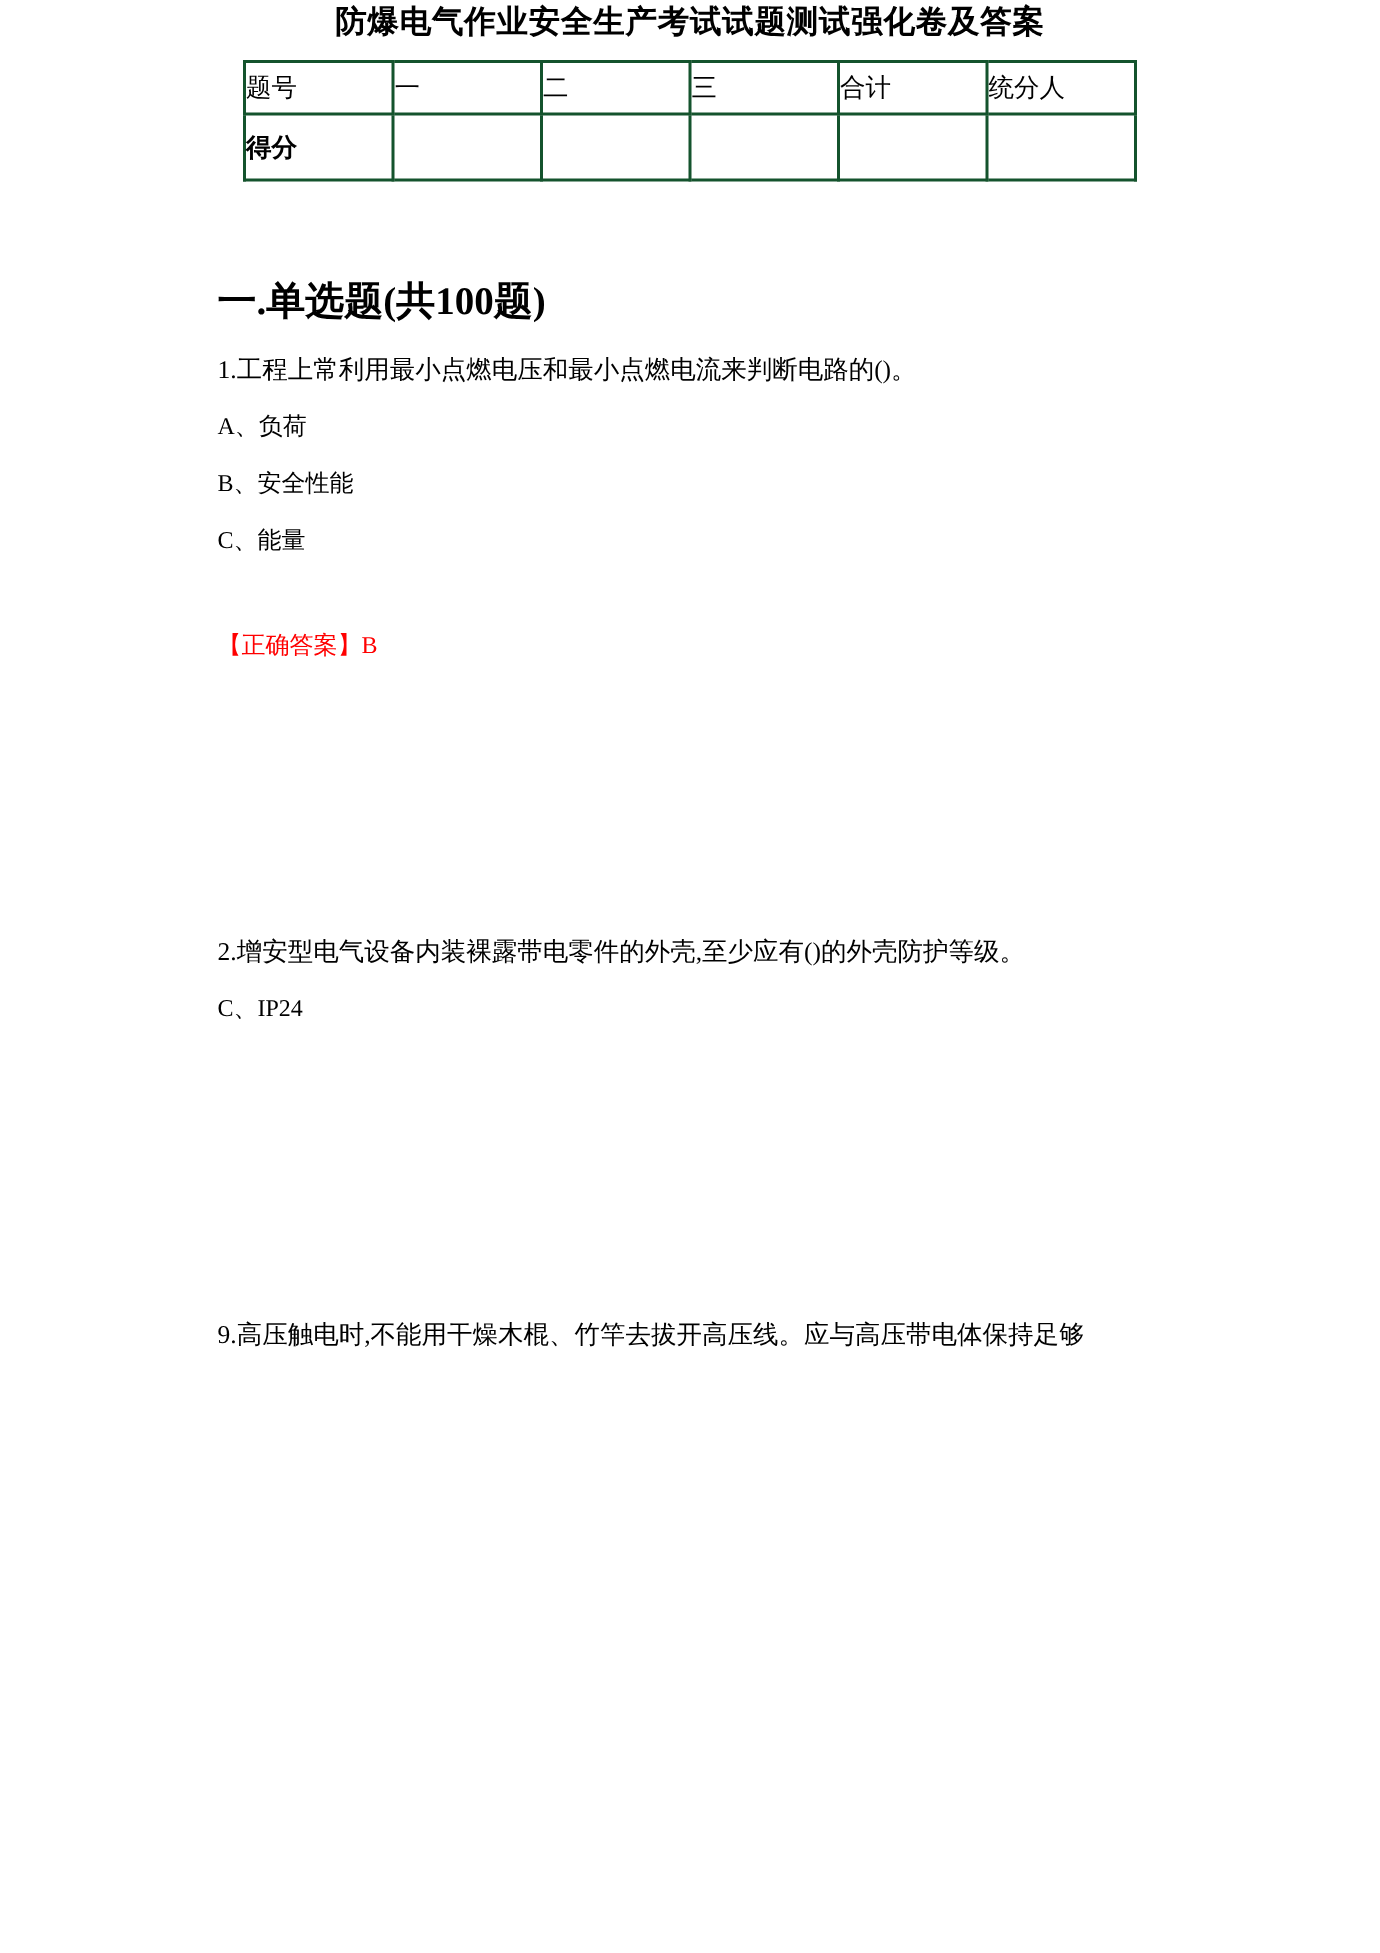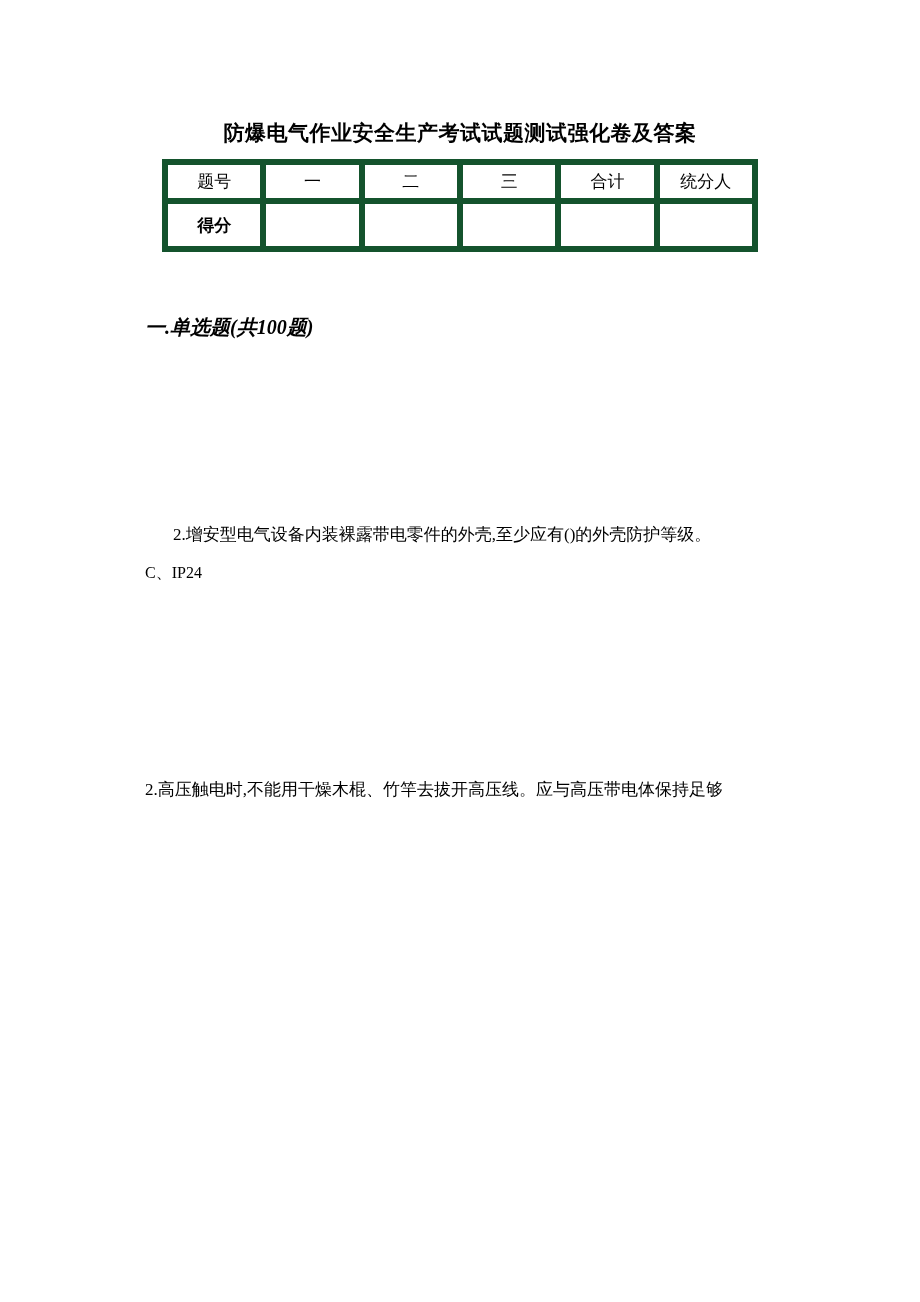--- a/index.html
+++ b/index.html
@@ -14,21 +14,20 @@
   }
   .page {
     position: relative;
     width: 920px;
     height: 1302px;
     background: #ffffff;
     overflow: hidden;
   }
   .title {
     margin: 0;
-    padding-top: 119px;
     text-align: center;
     font-size: 21px;
     font-weight: bold;
     letter-spacing: 0.5px;
   }
   .meta {
     margin-top: 33px;
     text-align: center;
     font-size: 17px;
     font-weight: bold;
@@ -37,54 +36,53 @@
     display: inline-block;
     width: 38px;
   }
   table.score {
     margin: 12px auto 0 auto;
     border-collapse: collapse;
     width: 596px;
     table-layout: fixed;
   }
   table.score td {
-    border: 6px solid #14532d;
-    text-align: center;
+    border: 2px solid #14532d;
+    text-align: left;
     font-size: 17px;
     padding: 0;
     vertical-align: middle;
   }
   table.score tr.hdr td { height: 33px; }
   table.score tr.body td { height: 42px; font-weight: bold; }
   .content {
     margin: 0 140px 0 145px;
   }
   .section-heading {
     margin: 62px 0 0 0;
-    font-size: 20px;
+    font-size: 26px;
     font-weight: bold;
-    font-style: italic;
   }
   .q-text {
     margin: 18px 0 0 0;
     font-size: 17px;
     line-height: 22px;
   }
   .option {
     margin: 16px 0 0 0;
     font-size: 16px;
     line-height: 22px;
   }
   .answer {
     margin: 48px 0 0 0;
     font-size: 16px;
     line-height: 21px;
     color: #ff0000;
   }
-  .question.q2 .q-text { margin-top: 183px; margin-left: 28px; }
+  .question.q2 .q-text { margin-top: 183px; }
   .question.q3 .q-text { margin-top: 195px; }
 </style>
 </head>
 <body>
 
 <div class="page">
 
   <h1 class="title">防爆电气作业安全生产考试试题测试强化卷及答案</h1>
 
 
@@ -106,25 +104,32 @@
       <td></td>
       <td></td>
     </tr>
   </tbody>
     </table>
 
   <div class="content">
 
     <h2 class="section-heading">一.单选题(共100题)</h2>
 
+    <div class="question q1">
+      <p class="q-text">1.工程上常利用最小点燃电压和最小点燃电流来判断电路的()。</p>
+      <p class="option">A、负荷</p>
+      <p class="option">B、安全性能</p>
+      <p class="option">C、能量</p>
+      <p class="answer"><span>【正确答案】</span><span>B</span></p>
+    </div>
 
     <div class="question q2">
       <p class="q-text">2.增安型电气设备内装裸露带电零件的外壳,至少应有()的外壳防护等级。</p>
       <p class="option">C、IP24</p>
     </div>
 
     <div class="question q3">
-      <p class="q-text">2.高压触电时,不能用干燥木棍、竹竿去拔开高压线。应与高压带电体保持足够</p>
+      <p class="q-text">9.高压触电时,不能用干燥木棍、竹竿去拔开高压线。应与高压带电体保持足够</p>
     </div>
 
   </div>
 
 </div>
 
 </body></html>

